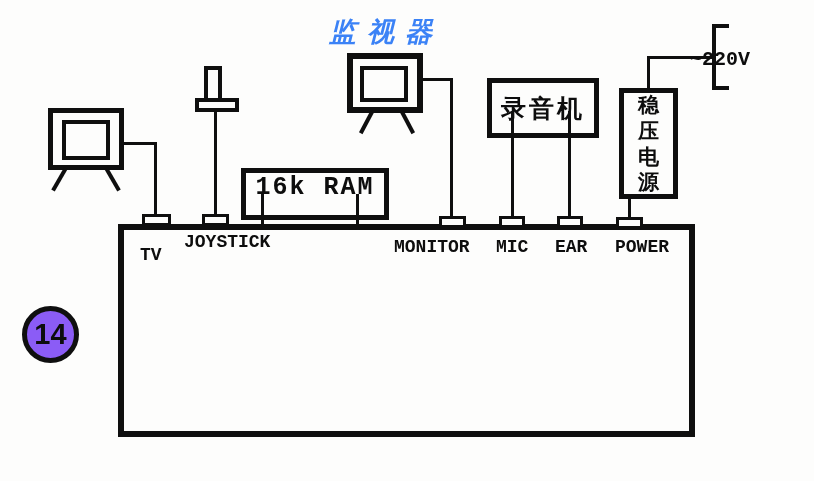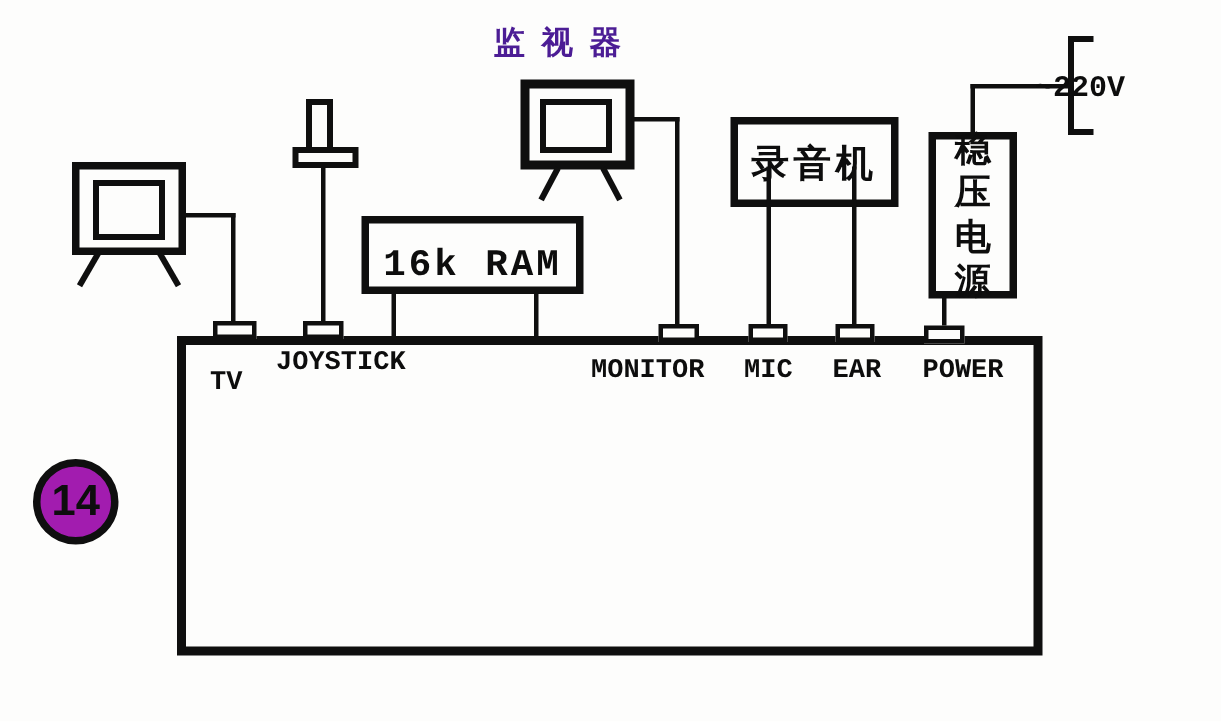--- a/index.html
+++ b/index.html
@@ -10,39 +10,39 @@
   
   .wire{position:absolute;background:#0f0f0f;}
   
   .box{position:absolute;box-sizing:border-box;border:5px solid #0f0f0f;background:#fdfdfc;}
   .screen{position:absolute;box-sizing:border-box;border:4px solid #0f0f0f;background:#fdfdfc;}
   .leg{position:absolute;width:4px;height:26px;background:#0f0f0f;transform-origin:top center;}
   .pad{position:absolute;box-sizing:border-box;border:3px solid #0f0f0f;background:#fdfdfc;height:12px;z-index:3;}
   
   .cjk-label{
     position:absolute;font-family:"Liberation Sans",sans-serif;font-weight:bold;
-    font-size:21px;letter-spacing:11px;white-space:nowrap;color:#4c1d95;
+    font-size:27px;letter-spacing:11px;white-space:nowrap;color:#3b82f6;font-style:italic;
   }
   .port-label{
     position:absolute;font-family:"Liberation Mono","DejaVu Sans Mono",monospace;
     font-weight:bold;font-size:18px;letter-spacing:0px;color:#0d0d0d;white-space:nowrap;z-index:4;
   }
   .mono-big{
     font-family:"Liberation Mono","DejaVu Sans Mono",monospace;font-weight:bold;color:#0d0d0d;
   }
-  #ram-box{display:flex;align-items:flex-end;justify-content:center;font-size:25px;letter-spacing:2px;}
+  #ram-box{display:flex;align-items:flex-start;justify-content:center;font-size:25px;letter-spacing:2px;margin-top:24px;}
   #recorder-box{display:flex;align-items:center;justify-content:center;
     font-family:"Liberation Sans",sans-serif;font-weight:bold;font-size:25px;letter-spacing:3px;margin-top:24px;}
   #psu-box{display:flex;align-items:center;justify-content:center;text-align:center;
-    font-family:"Liberation Sans",sans-serif;font-weight:bold;font-size:24px;line-height:1.22;}
+    font-family:"Liberation Sans",sans-serif;font-weight:bold;font-size:21px;line-height:1.22;}
   #psu-text{width:24px;word-break:break-all;}
   #figure-circle{
     position:absolute;left:22px;top:306px;width:57px;height:57px;border:5px solid #0f0f0f;
     border-radius:50%;box-sizing:border-box;display:flex;align-items:center;justify-content:center;
-    font-family:"Liberation Sans",sans-serif;font-weight:bold;font-size:29px;background:#a21caf;
+    font-family:"Liberation Sans",sans-serif;font-weight:bold;font-size:29px;background:#8b5cf6;
   }
   #main-case{border-width:6px;z-index:1;}
   #keyboard-rect{border-width:4px;}
   #led{position:absolute;left:609px;top:304px;width:13px;height:13px;border:3.5px solid #0f0f0f;
     border-radius:50%;box-sizing:border-box;background:#fdfdfc;}
   #mains-label{position:absolute;left:690px;top:48px;font-size:20px;white-space:nowrap;}
 </style>
 </head>
 <body>
 

